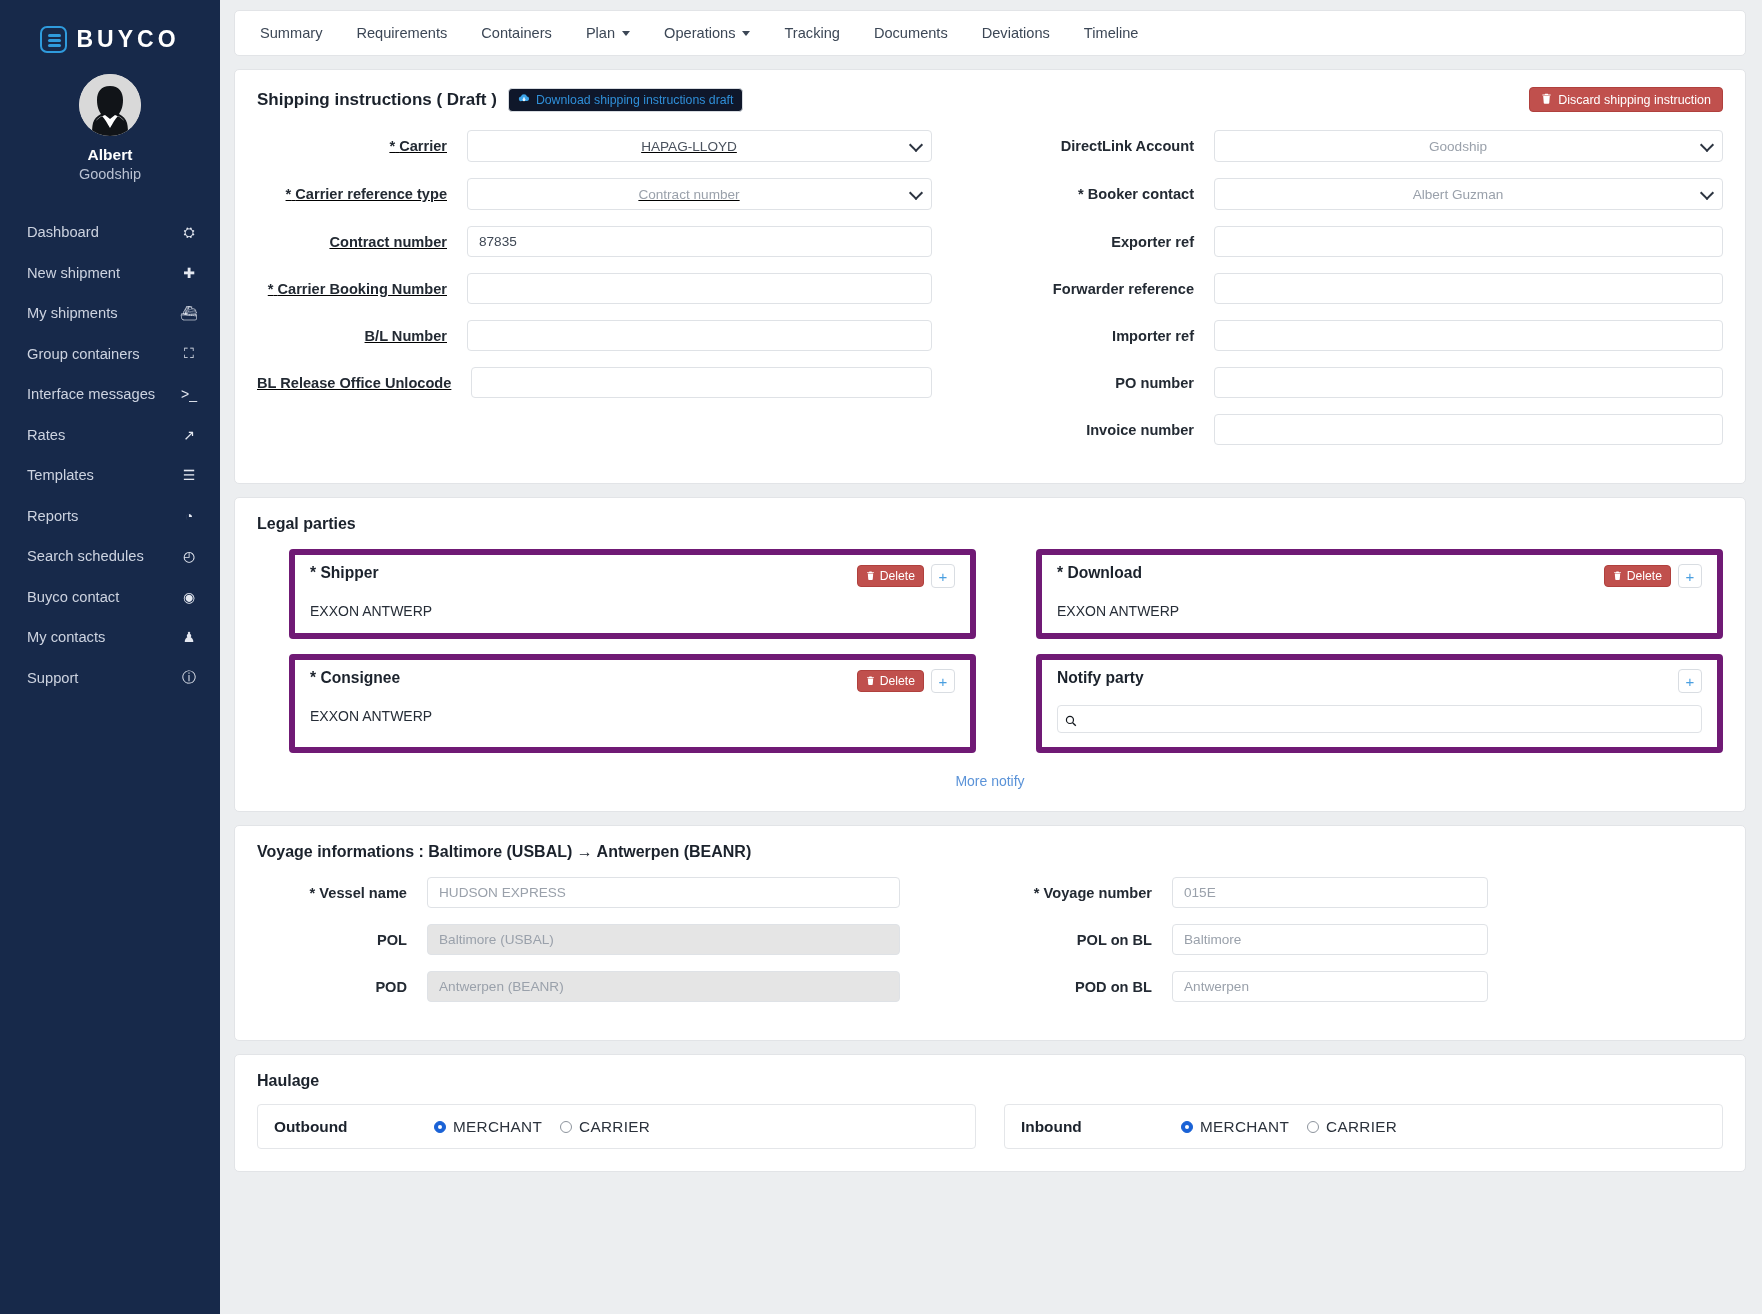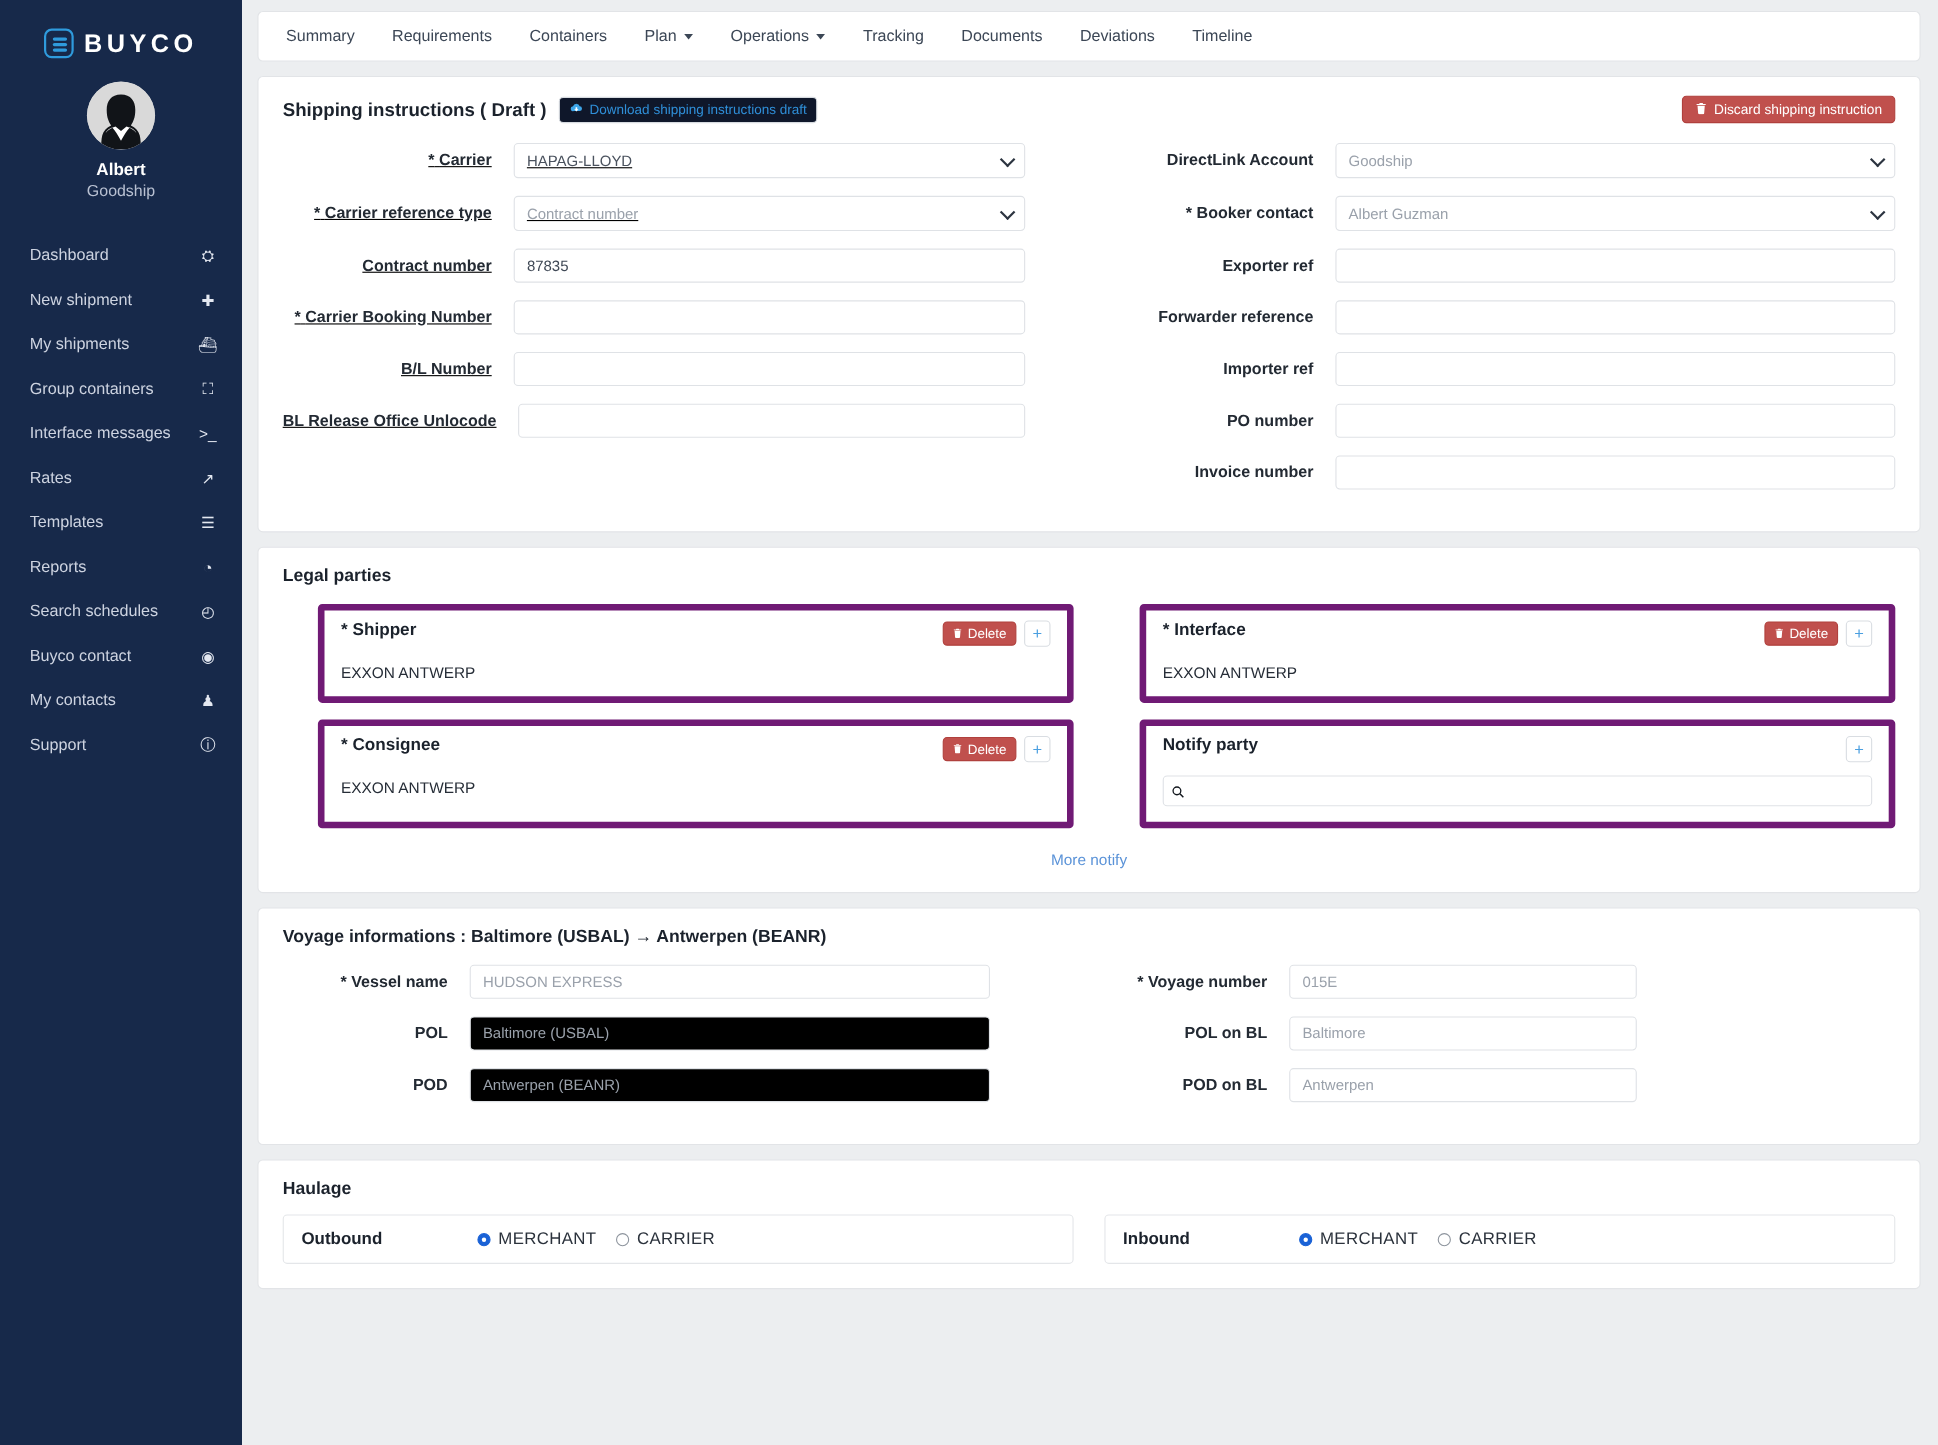--- a/index.html
+++ b/index.html
@@ -160,32 +160,33 @@
     border: 1px solid #dfe2e6;
     border-radius: 4px;
     background: #fff;
     padding: 0 11px;
     font-size: 13.6px;
     color: #3f4855;
     font-family: "Liberation Sans", sans-serif;
     outline: none;
   }
   .inp::placeholder { color: #9aa1ab; }
-  .inp.readonly { background: #000000; color: #7b828c; }
+  .inp.readonly { background: #e5e5e5; color: #7b828c; }
   .sel {
     width: 100%; height: 32px;
     border: 1px solid #dfe2e6;
     border-radius: 4px;
     background: #fff;
     padding: 0 32px 0 11px;
     font-size: 13.6px;
     color: #4a525e;
     font-family: "Liberation Sans", sans-serif;
     display: flex; align-items: center;
     cursor: pointer;
+    justify-content: center;
   }
   .sel.ph { color: #9aa1ab; }
   .chev {
     position: absolute; right: 11px; top: 50%;
     transform: translateY(-60%) rotate(45deg);
     width: 10px; height: 10px;
     border-right: 2px solid #2c3440;
     border-bottom: 2px solid #2c3440;
     pointer-events: none;
   }
@@ -518,21 +519,21 @@
               <button class="btn-plus">
                   <span>+</span>
                 </button>
             </div>
           </div>
           <div class="party-val">EXXON ANTWERP</div>
         </div>
 
         <div class="party-box">
           <div class="party-head">
-            <div class="party-name"><span class="req">*</span>&nbsp;<span>Interface</span></div>
+            <div class="party-name"><span class="req">*</span>&nbsp;<span>Download</span></div>
             <div class="party-actions">
               <button class="btn-del">
                 <span><svg width="9" height="9" viewBox="0 0 16 16">
                       <path d="M6 1h4l.6 1.2H14v1.4H2V2.2h3.4zM3.2 4.4h9.6l-.8 10.2c0 .7-.6 1.2-1.3 1.2H5.3c-.7 0-1.3-.5-1.3-1.2z" fill="#fff"></path>
                     </svg></span>
                 <span>Delete</span>
               </button>
               <button class="btn-plus">
                   <span>+</span>
                 </button>

